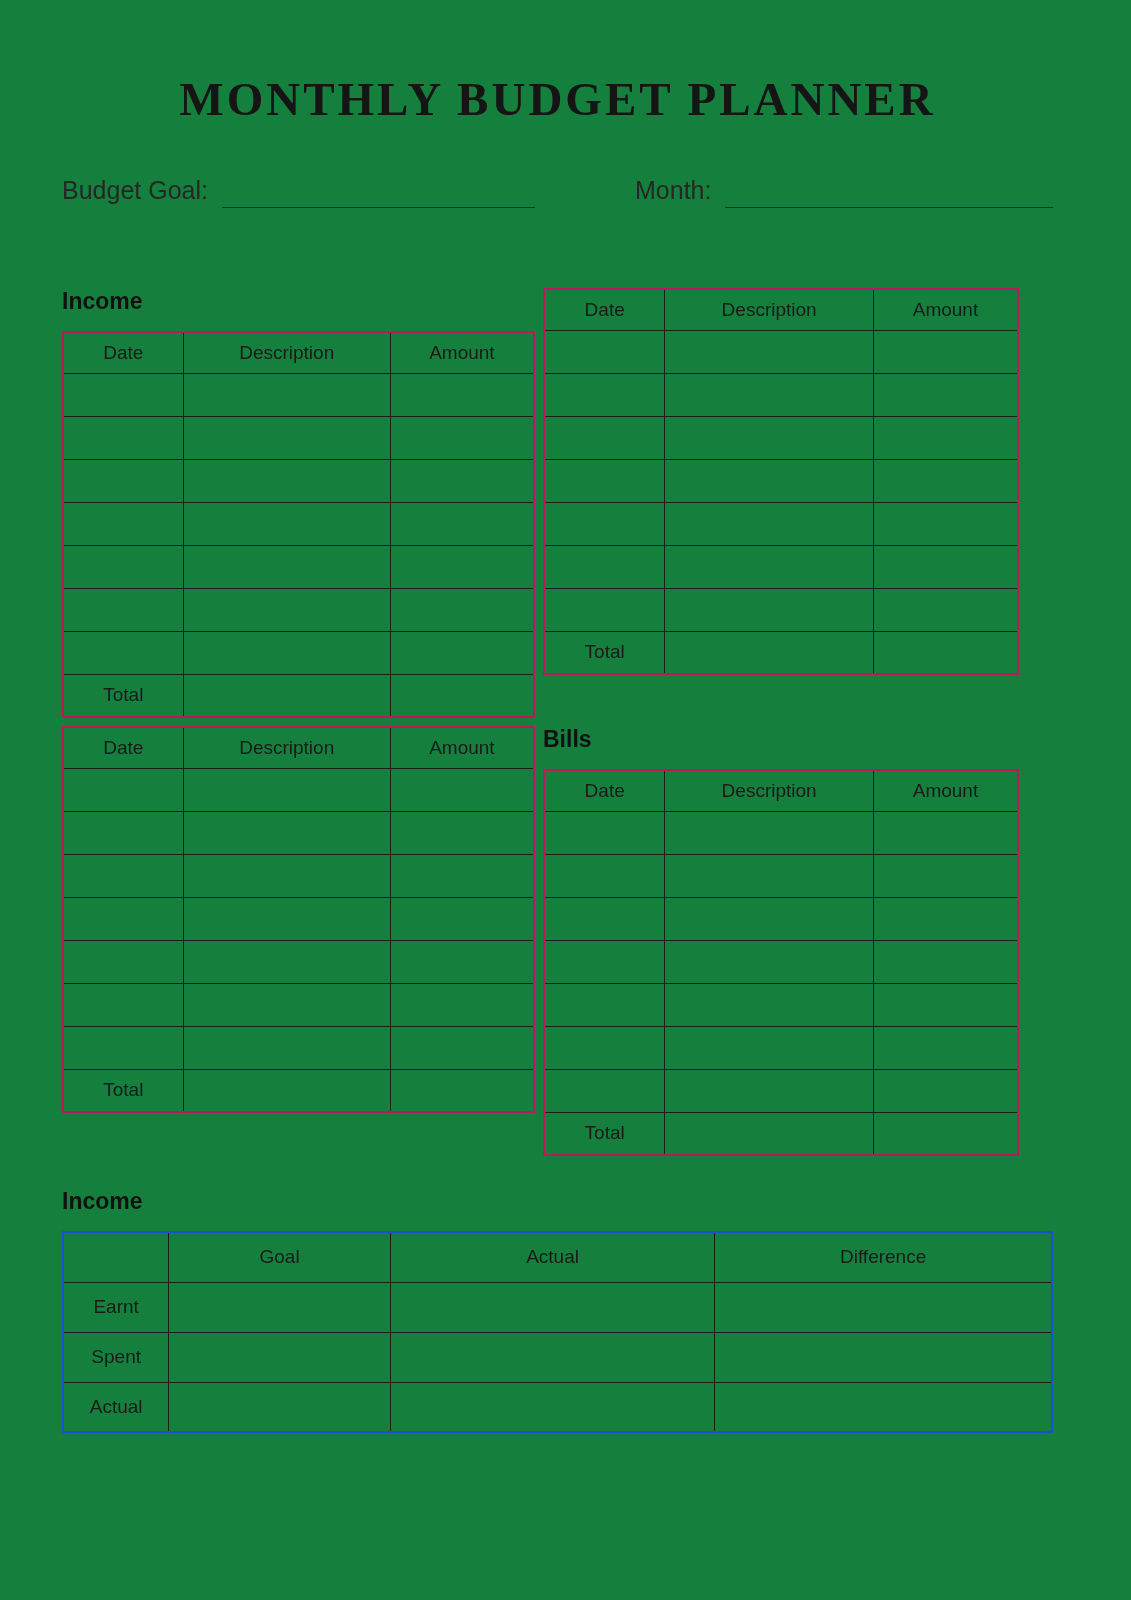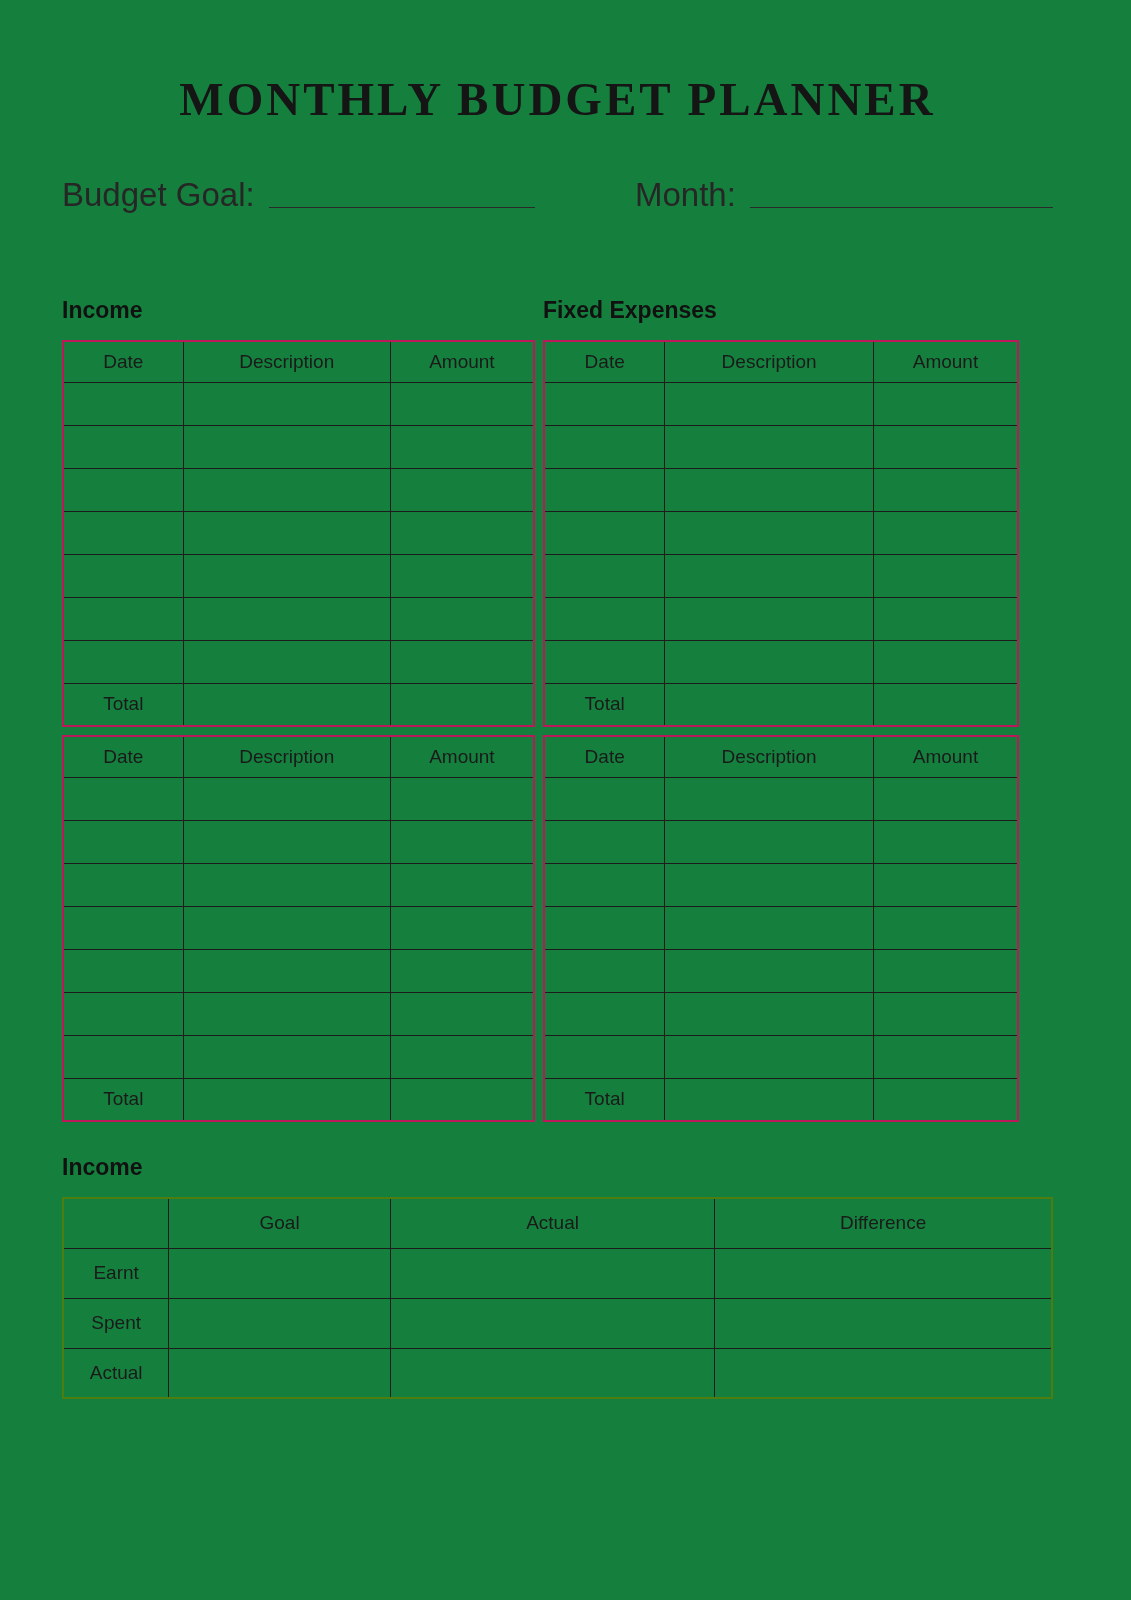--- a/index.html
+++ b/index.html
@@ -25,22 +25,22 @@
     color: #151515;
   }
   .fields-row {
     display: grid;
     grid-template-columns: 473px 476px;
     column-gap: 42px;
     margin-top: 50px;
   }
   .field {
     display: flex;
-    align-items: flex-start;
-    font-size: 33px;
+    align-items: center;
+    font-size: 25px;
     color: #262626;
   }
   .field .label { white-space: nowrap; padding-bottom: 3px; }
   .field .line {
     flex: 1;
     border-bottom: 1.6px solid #2A2A2A;
     margin-left: 14px;
     height: 32px;
   }
   .field-month { padding-left: 58px; }
@@ -73,21 +73,21 @@
     font-weight: normal;
     text-align: center;
     vertical-align: middle;
     color: #1A1A1A;
   }
   .budget-table thead th { height: 41px; }
   .c-date { width: 25.5%; }
   .c-desc { width: 44%; }
   .c-amount { width: 30.5%; }
   .recap-block { margin-top: 32px; }
-  .recap-table { border: 2px solid #4d7c0f; }
+  .recap-table { border: 2px solid #1d4ed8; }
   .recap-table th, .recap-table td {
     border: 1.5px solid #1C1C1C;
     height: 50px;
     font-size: 19px;
     font-weight: normal;
     text-align: center;
     vertical-align: middle;
     color: #1A1A1A;
   }
   .r-label { width: 10.7%; }
@@ -169,21 +169,20 @@
             <tr class="total-row">
             <td>Total</td>
             <td></td>
             <td></td>
           </tr>
         </tbody>
       </table>
     </section>
 
     <section>
-      <h2 class="section-title">Fixed Expenses</h2>
       <table class="budget-table">
         <colgroup>
             <col class="c-date">
             <col class="c-desc">
             <col class="c-amount">
           </colgroup>
         <thead>
           <tr>
             <th>Date</th>
             <th>Description</th>
@@ -288,20 +287,21 @@
             <tr class="total-row">
             <td>Total</td>
             <td></td>
             <td></td>
           </tr>
         </tbody>
       </table>
     </section>
 
     <section>
+      <h2 class="section-title">Bills</h2>
       <table class="budget-table">
         <colgroup>
             <col class="c-date">
             <col class="c-desc">
             <col class="c-amount">
           </colgroup>
         <thead>
           <tr>
             <th>Date</th>
             <th>Description</th>

